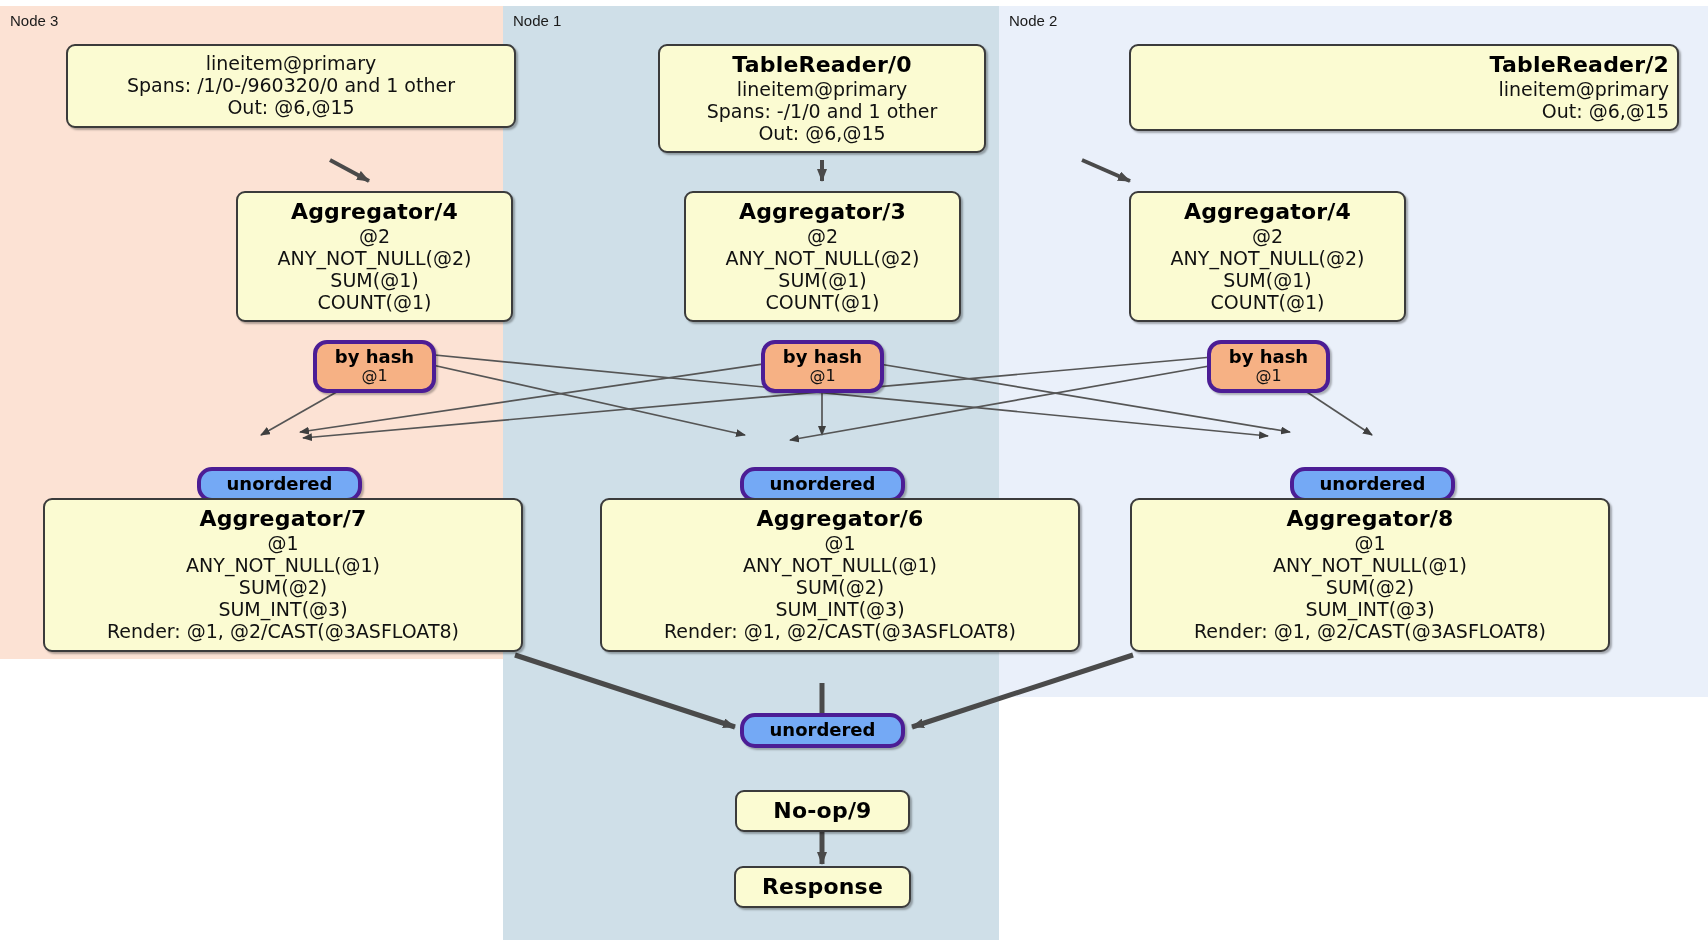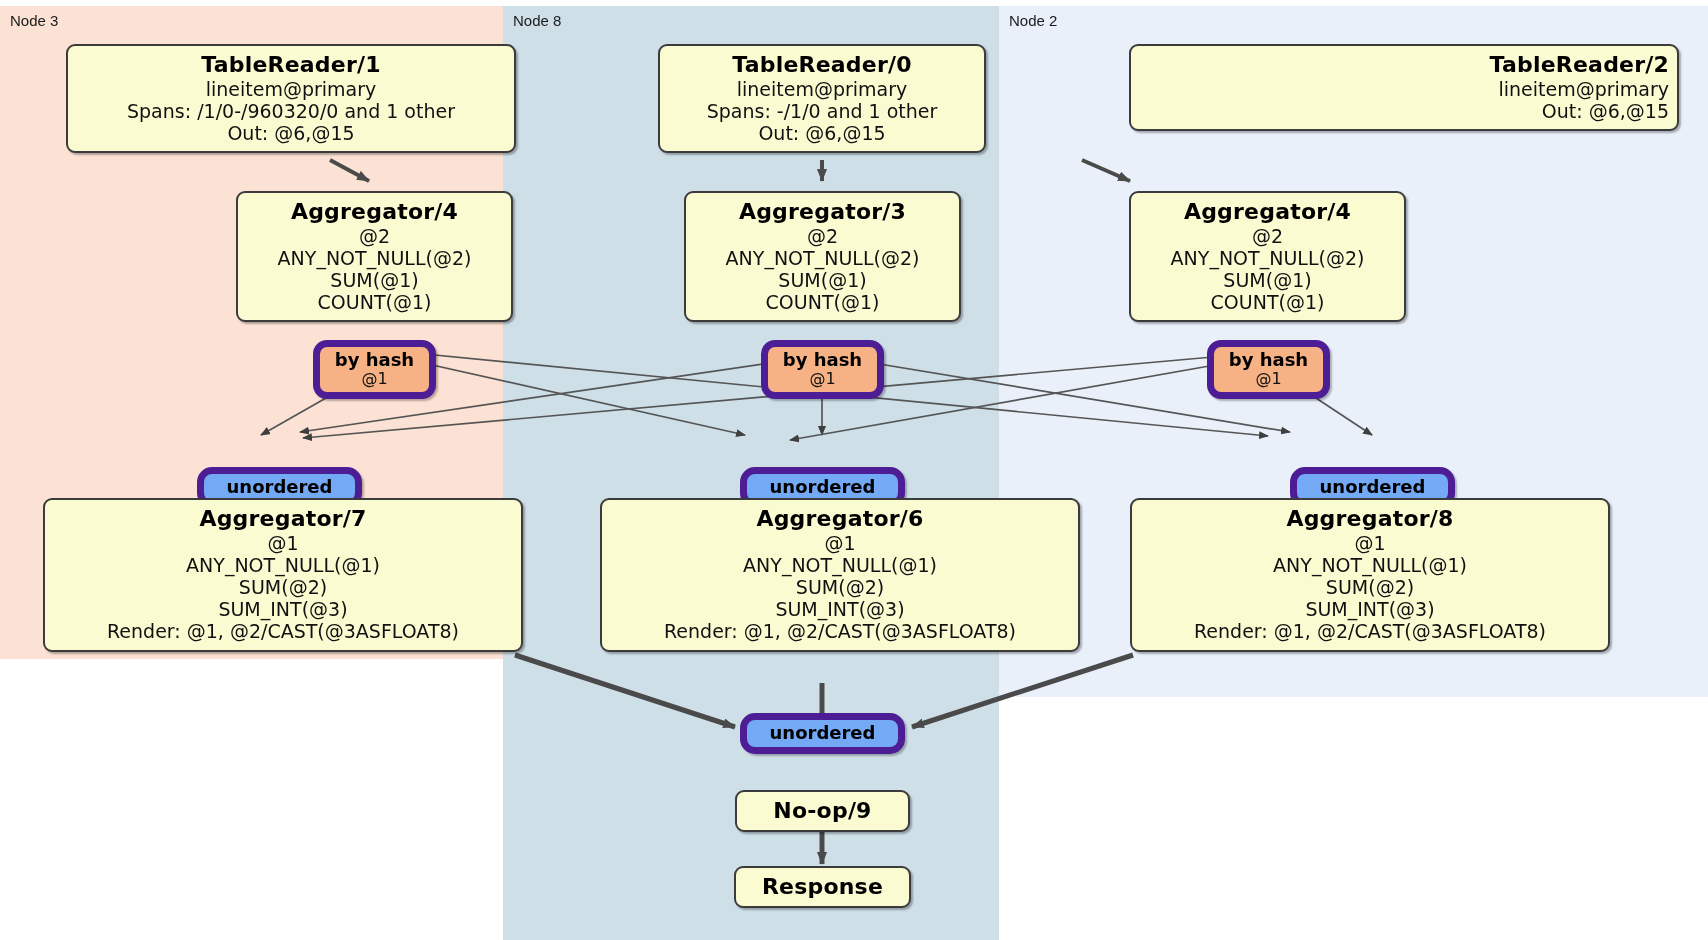--- a/index.html
+++ b/index.html
@@ -15,37 +15,37 @@
   #panel-node2{left:999px;top:6px;width:709px;height:691px;background:#eaf0fa;}
 
   svg#edges{position:absolute;left:0;top:0;width:1708px;height:940px;pointer-events:none;}
 
   .proc{position:absolute;box-sizing:border-box;background:#fbfbd2;border:2px solid #3b3b3b;
     border-radius:9px;text-align:center;padding:6px 8px 7px 8px;
     box-shadow:2px 2px 2px rgba(0,0,0,0.30);}
   .proc .ttl{font-weight:bold;font-size:22px;color:#000;line-height:1.16;letter-spacing:.2px;}
   .proc .ln{font-size:19px;color:#111;line-height:1.17;white-space:nowrap;}
 
-  .badge{position:absolute;box-sizing:border-box;border:7px solid #4c1d95;border-radius:13px;
+  .badge{position:absolute;box-sizing:border-box;border:4px solid #4c1d95;border-radius:13px;
     text-align:center;padding:3px 12px 4px 12px;box-shadow:2px 2px 2px rgba(0,0,0,0.28);}
   .badge .bt{font-weight:bold;font-size:18px;color:#000;line-height:1.1;white-space:nowrap;}
   .badge .bs{font-size:16px;color:#111;line-height:1.12;white-space:nowrap;}
   .badge.hash{background:#f6b184;border-radius:14px;}
   .badge.unord{background:#74a9f5;border-radius:15px;}
 </style>
 </head>
 <body>
 
 <div id="stage">
 
   <div class="node-panel" id="panel-node3">
     <span class="panel-label">Node 3</span>
   </div>
   <div class="node-panel" id="panel-node1">
-    <span class="panel-label">Node 8</span>
+    <span class="panel-label">Node 1</span>
   </div>
   <div class="node-panel" id="panel-node2">
     <span class="panel-label">Node 2</span>
   </div>
 
   <svg id="edges" viewBox="0 0 1708 940">
     <defs>
       <marker id="ah" markerWidth="10" markerHeight="8" refX="9" refY="4" orient="auto" markerUnits="userSpaceOnUse">
         <path d="M0,0 L10,4 L0,8 z" fill="#3f3f3f"></path>
       </marker>
@@ -71,21 +71,20 @@
     <path d="M1272,369 L1372,435" stroke="#555" stroke-width="1.7" fill="none" marker-end="url(#ah)"></path>
 
     <path d="M515,655 L735,727" stroke="#4a4a4a" stroke-width="5" fill="none" marker-end="url(#ahT)"></path>
     <path d="M822,683 L822,727" stroke="#4a4a4a" stroke-width="5" fill="none" marker-end="url(#ahT)"></path>
     <path d="M1133,655 L912,727" stroke="#4a4a4a" stroke-width="5" fill="none" marker-end="url(#ahT)"></path>
 
     <path d="M822,790 L822,864" stroke="#4a4a4a" stroke-width="5" fill="none" marker-end="url(#ahT)"></path>
   </svg>
 
   <div class="proc" style="left:66px;top:44px;width:450px;">
-    <div class="ttl">TableReader/1</div>
     <div class="ln">lineitem@primary</div>
     <div class="ln">Spans: /1/0-/960320/0 and 1 other</div>
     <div class="ln">Out: @6,@15</div>
   </div>
 
   <div class="proc" style="left:236px;top:191px;width:277px;">
     <div class="ttl">Aggregator/4</div>
     <div class="ln">@2</div>
     <div class="ln">ANY_NOT_NULL(@2)</div>
     <div class="ln">SUM(@1)</div>

